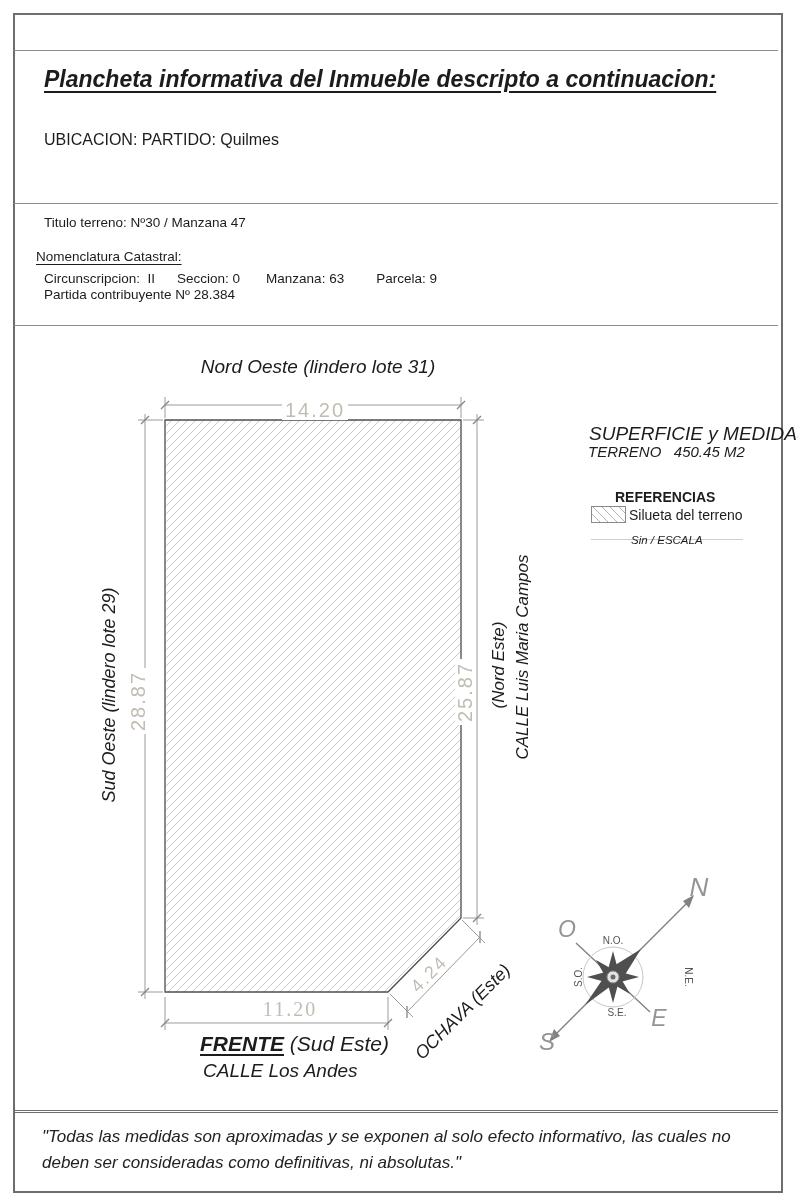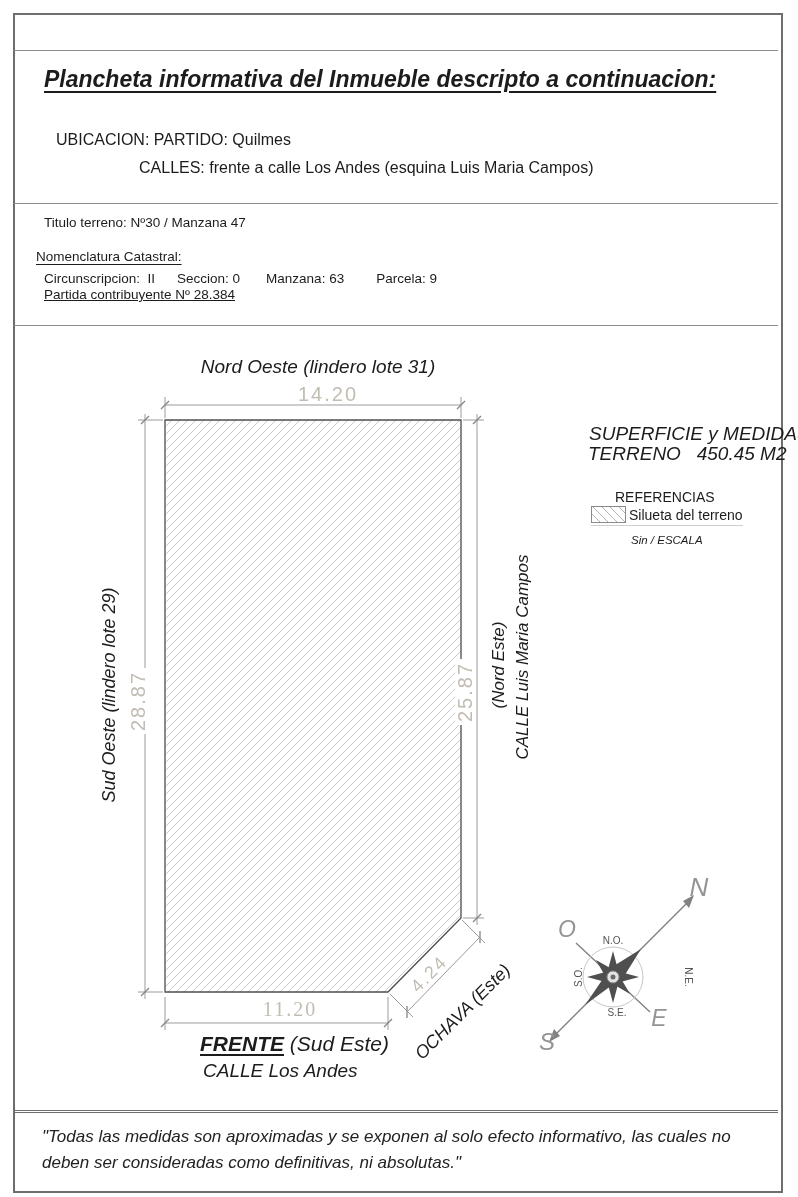--- a/index.html
+++ b/index.html
@@ -14,21 +14,21 @@
   .title{font-size:23px;font-style:italic;font-weight:bold;text-decoration:underline;text-underline-offset:4px;text-decoration-thickness:1px;}
   .body16{font-size:16px;}
   .body13{font-size:13.5px;}
   .underl{text-decoration:underline;text-underline-offset:3px;}
   .ital{font-style:italic;}
   .dimtxt{color:#c2bdb3;font-size:20px;letter-spacing:2px;background:#ffffff;padding:0 3px;line-height:1;}
   .rot90{transform:translate(-50%,-50%) rotate(-90deg);}
   .rot45{transform:translate(-50%,-50%) rotate(-45deg);}
   .ctr{transform:translate(-50%,-50%);text-align:right;}
   .sidelabel{font-size:18px;font-style:italic;}
-  .legend-row{display:flex;align-items:center;border-bottom:1px solid #cfcfcf;padding-bottom:2px;}
+  .legend-row{display:flex;align-items:center;border-bottom:1px solid #cfcfcf;padding-bottom:16px;}
   .swatch{
     width:33px;height:15px;border:1px solid #8a8a8a;
     background:repeating-linear-gradient(45deg,#ffffff 0 5px,#b3b3b3 5px 6px);
   }
   .legend-label{font-size:14px;margin-left:3px;}
   .footer-text{font-size:17px;font-style:italic;white-space:normal;line-height:1.5;color:#222;}
   .pre{white-space:pre;}
   svg{position:absolute;left:0;top:0;}
   .gap1{margin-right:22px;}
   .gap2{margin-right:26px;}
@@ -117,50 +117,49 @@
       <g font-size="10" fill="#555555" text-anchor="middle">
         <text x="613" y="944">N.O.</text>
         <text x="617" y="1016">S.E.</text>
         <text x="685" y="977" transform="rotate(90 685 977)">N.E.</text>
         <text x="582" y="977" transform="rotate(-90 582 977)">S.O.</text>
       </g>
     </g>
   </svg>
 
   <div class="abs title" style="left:44px;top:66px;text-decoration:underline;">Plancheta informativa del Inmueble descripto a continuacion:</div>
-  <div class="abs body16" style="left:44px;top:131px;margin-left:12px;">UBICACION: PARTIDO: Quilmes</div>
-  <div class="abs body16" style="left:139px;top:159px;">CALLES: frente a calle Los Andes (esquina Luis Maria Campos)</div>
+  <div class="abs body16" style="left:44px;top:131px;">UBICACION: PARTIDO: Quilmes</div>
 
   <div class="abs body13" style="left:44px;top:215px;">Titulo terreno: Nº30 / Manzana 47</div>
   <div class="abs body13 underl" style="left:36px;top:249px;">Nomenclatura Catastral:</div>
   <div class="abs body13" style="left:44px;top:271px;">
     <span class="gap1 pre">Circunscripcion:  II</span><span class="gap2">Seccion: 0</span><span class="gap3">Manzana: 63</span><span>Parcela: 9</span>
   </div>
-  <div class="abs body13" style="left:44px;top:287px;text-decoration:underline;">Partida contribuyente Nº 28.384</div>
+  <div class="abs body13" style="left:44px;top:287px;">Partida contribuyente Nº 28.384</div>
 
   <div class="abs sidelabel ctr" style="left:318px;top:367px;font-size:19px;">Nord Oeste (lindero lote 31)</div>
-  <div class="abs dimtxt ctr" style="left:315px;top:394px;margin-left:13px;">14.20</div>
+  <div class="abs dimtxt ctr" style="left:315px;top:410px;">14.20</div>
 
   <div class="abs sidelabel rot90" style="left:109px;top:695px;">Sud Oeste (lindero lote 29)</div>
   <div class="abs dimtxt rot90" style="left:138px;top:701px;">28.87</div>
 
   <div class="abs dimtxt rot90" style="left:465px;top:692px;">25.87</div>
   <div class="abs sidelabel rot90" style="left:499px;top:665px;font-size:17px;">(Nord Este)</div>
   <div class="abs sidelabel rot90" style="left:523px;top:657px;font-size:17px;">CALLE Luis Maria Campos</div>
 
   <div class="abs dimtxt ctr" style="left:290px;top:1009px;font-family:Liberation Serif, serif;">11.20</div>
   <div class="abs ital" style="left:200px;top:1032px;font-size:21px;"><span style="font-weight:bold;text-decoration:underline;text-underline-offset:3px;">FRENTE</span><span> (Sud Este)</span></div>
   <div class="abs ital" style="left:203px;top:1060px;font-size:19px;">CALLE Los Andes</div>
 
   <div class="abs dimtxt rot45" style="left:429px;top:974px;font-size:18px;">4.24</div>
   <div class="abs ital rot45" style="left:463px;top:1012px;font-size:18px;">OCHAVA (Este)</div>
 
   <div class="abs ital" style="left:589px;top:423px;font-size:19px;">SUPERFICIE y MEDIDAS:</div>
-  <div class="abs ital pre" style="left:588px;top:443px;font-size:19px;">TERRENO   450.45 M2</div>
-  <div class="abs" style="left:594px;top:489px;font-size:14px;font-weight:normal;padding-left:21px;">REFERENCIAS</div>
+  <div class="abs ital pre" style="left:588px;top:443px;font-size:15px;">TERRENO   450.45 M2</div>
+  <div class="abs" style="left:594px;top:489px;font-size:14px;font-weight:bold;padding-left:21px;">REFERENCIAS</div>
   <div class="abs legend-row" style="left:591px;top:506px;">
     <span class="swatch"></span>
     <span class="legend-label">Silueta del terreno</span>
   </div>
   <div class="abs ital" style="left:631px;top:534px;font-size:11.5px;">Sin / ESCALA</div>
 
   <div class="abs footer-text" style="left:42px;top:1124px;width:702px;">"Todas las medidas son aproximadas y se exponen al solo efecto informativo, las cuales no deben ser consideradas como definitivas, ni absolutas."</div>
 
 </div>
 

